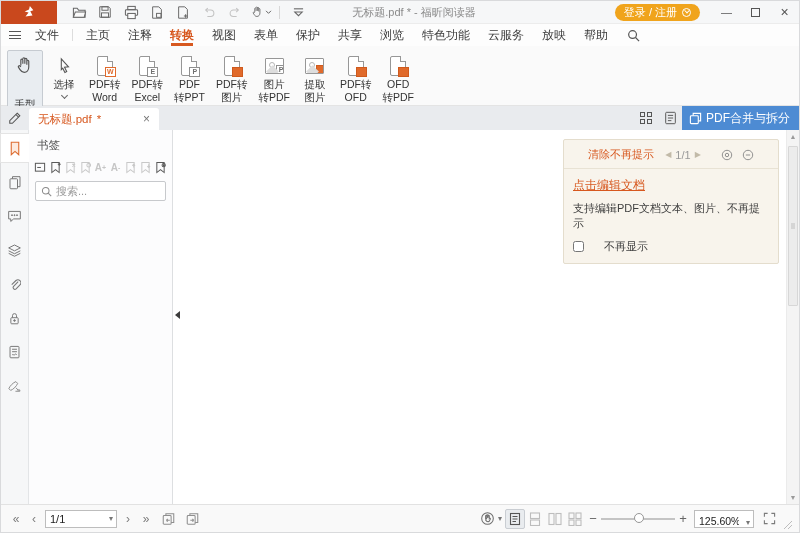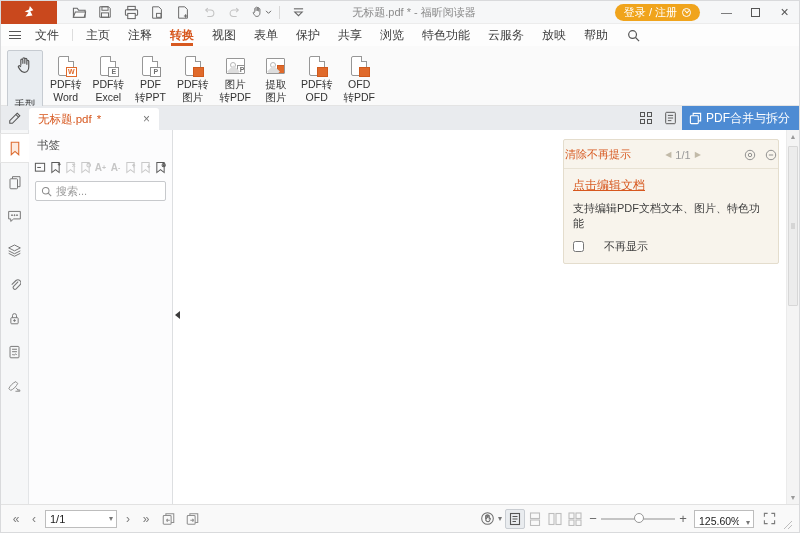--- a/index.html
+++ b/index.html
@@ -73,21 +73,21 @@
   .bm-a sup { font-size:7px; }
   .search-box { margin:0 6px; height:20px; border:1px solid #c7c9cc; border-radius:2px; background:#fff; display:flex; align-items:center; padding:0 5px; gap:4px; }
   .search-box input { border:none; outline:none; flex:1; font-size:11px; color:#444; width:100%; background:transparent; font-family:inherit; }
   .search-box input::placeholder { color:#9a9a9a; }
 
   .docarea { flex:1 1 auto; position:relative; background:#fff; }
   .collapse-handle { position:absolute; left:0; top:46%; width:10px; height:26px; display:flex; align-items:center; cursor:pointer; }
   .collapse-handle i { width:0; height:0; border-top:4px solid transparent; border-bottom:4px solid transparent; border-right:5px solid #3c3c3c; display:block; margin-left:2px; }
 
   .notice { position:absolute; top:9px; right:20px; width:216px; background:#f8f4ec; border:1px solid #e4ddcd; border-radius:2px; font-size:11px; }
-  .notice-head { display:flex; align-items:center; padding:7px 1px 6px; border-bottom:1px solid #e8e2d4; }
+  .notice-head { display:flex; align-items:center; padding:7px 24px 6px; border-bottom:1px solid #e8e2d4; }
   .notice-link { color:#d7581f; cursor:pointer; }
   .notice-head .gap { }
   .notice-pager { flex:1; display:flex; align-items:center; justify-content:center; gap:4px; color:#999; }
   .notice-pager .arrow { color:#c2baa8; font-size:8px; cursor:pointer; }
   .notice-ic { margin-left:9px; cursor:pointer; display:flex; }
   .notice-body { padding:8px 9px 9px; }
   .edit-link { color:#d7581f; text-decoration:underline; font-size:12px; cursor:pointer; display:inline-block; margin-bottom:7px; }
   .notice-desc { color:#3f3f3f; font-size:11px; margin-bottom:8px; }
   .notice-check { display:flex; align-items:center; gap:20px; color:#3f3f3f; }
   .notice-check input { width:11px; height:11px; }
@@ -237,20 +237,29 @@
       <span class="ricon">
         <svg width="20" height="21" viewBox="0 0 24 24" fill="none" stroke="#555" stroke-width="1.4">
             <path d="M7 12V5.5c0-1.6 2.4-1.6 2.4 0V10m0-6c0-1.6 2.4-1.6 2.4 0v6m0-5.4c0-1.6 2.4-1.6 2.4 0V11m0-4.2c0-1.5 2.3-1.5 2.3 0v7c0 3.6-2.2 6.4-5.4 6.4-2.6 0-3.7-1-5.1-3.2l-1.9-3c-.7-1.1.9-2.3 1.9-1.4l1 1.2"></path>
           </svg>
       </span>
       <span class="rlabel">手型</span>
       <span class="rlabel">工具</span>
     </div>
     <div class="rtool">
       <span class="ricon">
+        <svg width="18" height="20" viewBox="0 0 20 20" fill="none" stroke="#555" stroke-width="1.2">
+            <polygon points="7,2 15,11 10.6,11.4 13,16.2 11,17.2 8.6,12.4 7,14"></polygon>
+          </svg>
+      </span>
+      <span class="rlabel">选择</span>
+      <span class="sel-caret"></span>
+    </div>
+    <div class="rtool">
+      <span class="ricon">
           <span class="doc-ic">
             <span class="badge">W</span>
           </span>
         </span>
       <span class="rlabel">PDF转</span>
       <span class="rlabel">Word</span>
     </div>
     <div class="rtool">
       <span class="ricon">
           <span class="doc-ic">
@@ -495,21 +504,21 @@
           </span>
           <span class="notice-ic">
             <svg width="12" height="12" viewBox="0 0 14 14" fill="none" stroke="#8a8a8a" stroke-width="1.1">
                 <circle cx="7" cy="7" r="5.5"></circle>
                 <path d="M4.5 7h5"></path>
               </svg>
           </span>
         </div>
         <div class="notice-body">
           <span class="edit-link">点击编辑文档</span>
-          <div class="notice-desc">支持编辑PDF文档文本、图片、特色功能</div>
+          <div class="notice-desc">支持编辑PDF文档文本、图片、不再提示</div>
           <label class="notice-check">
             <input type="checkbox" style="">
             <span>不再显示</span>
           </label>
         </div>
       </div>
 
       <div class="vscroll">
         <div class="vs-arrow">▲</div>
         <div class="vs-thumb">

